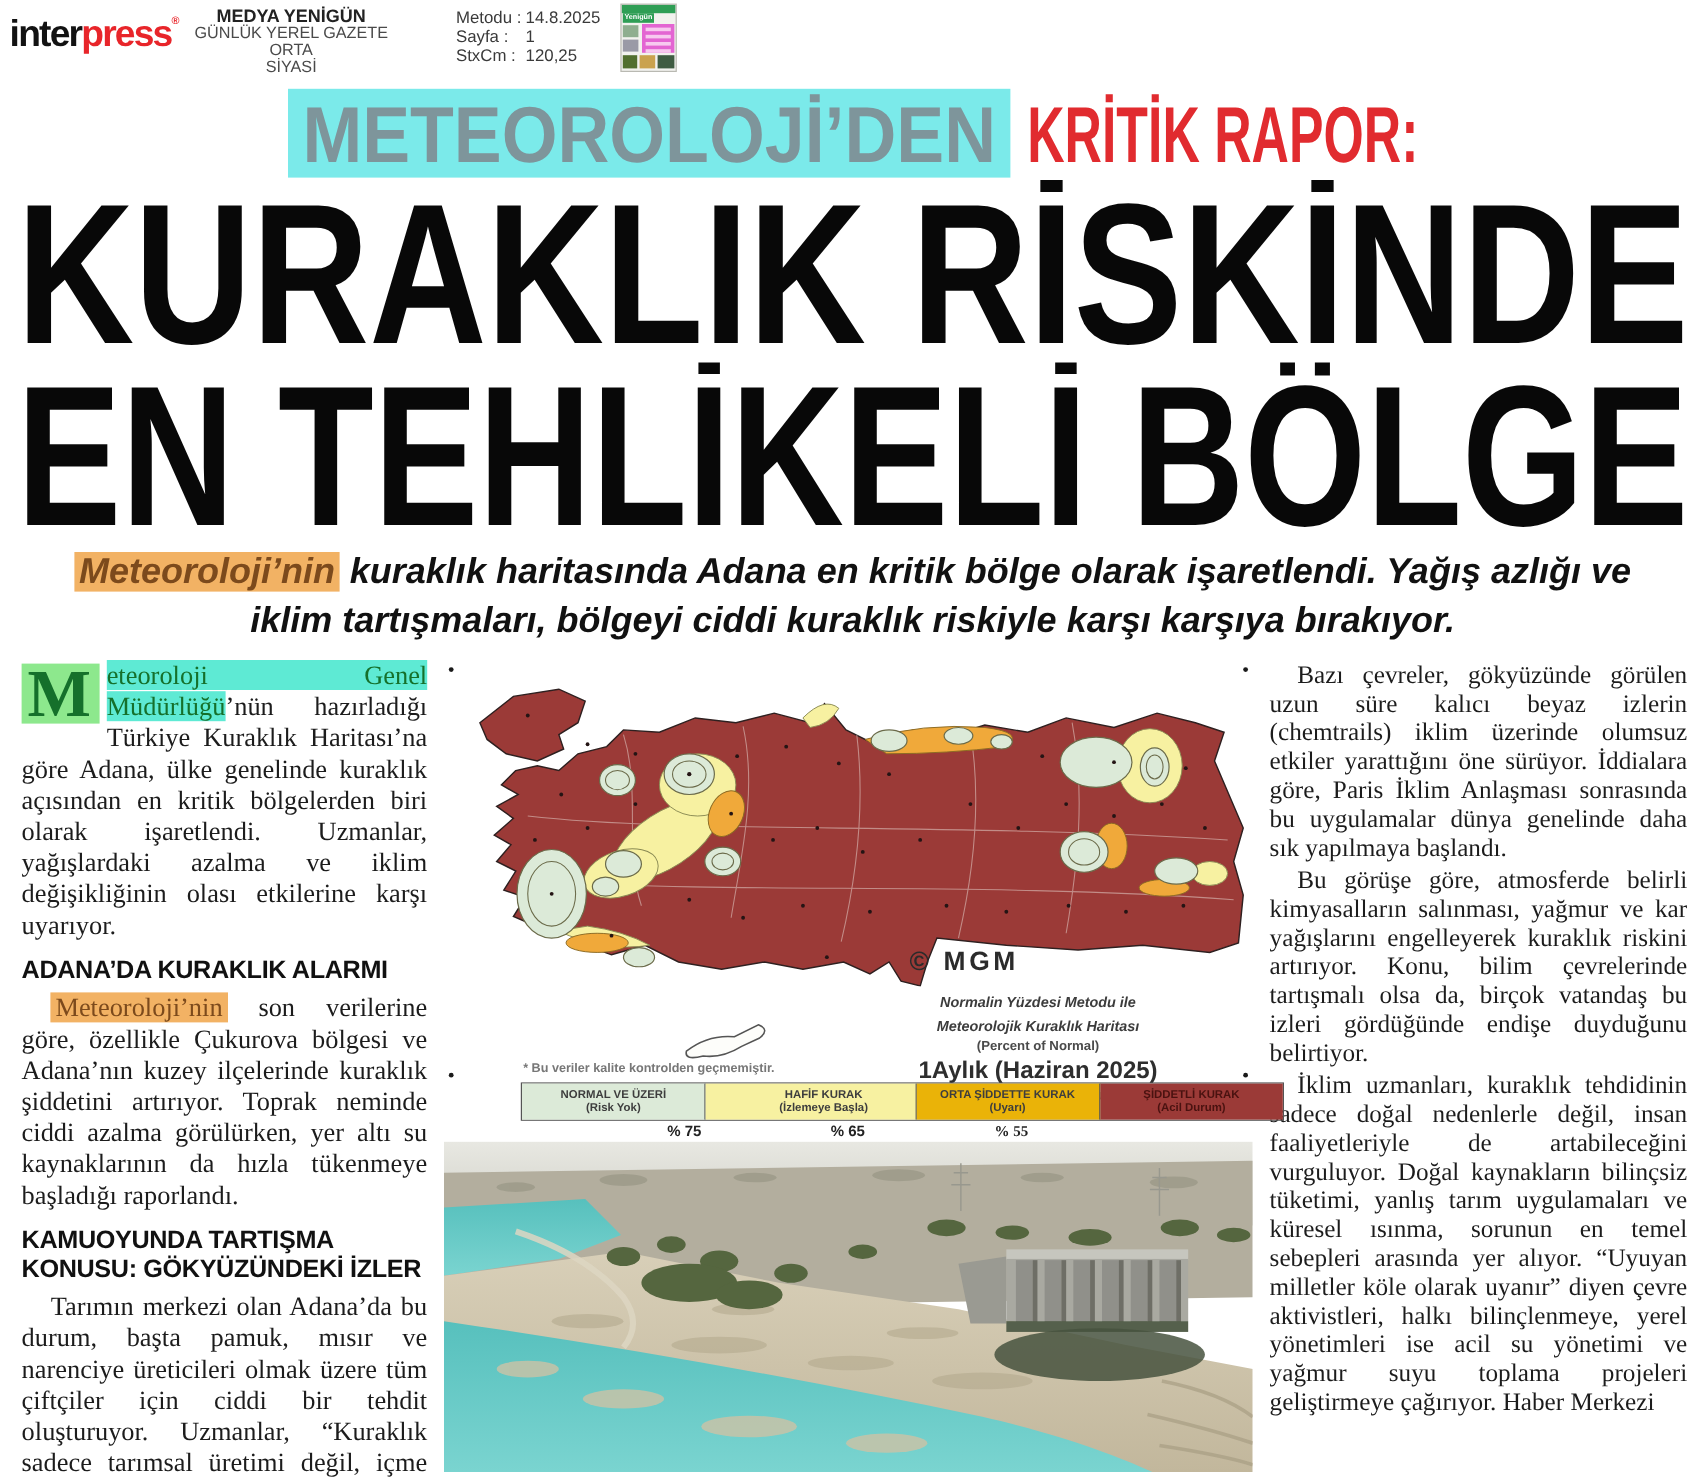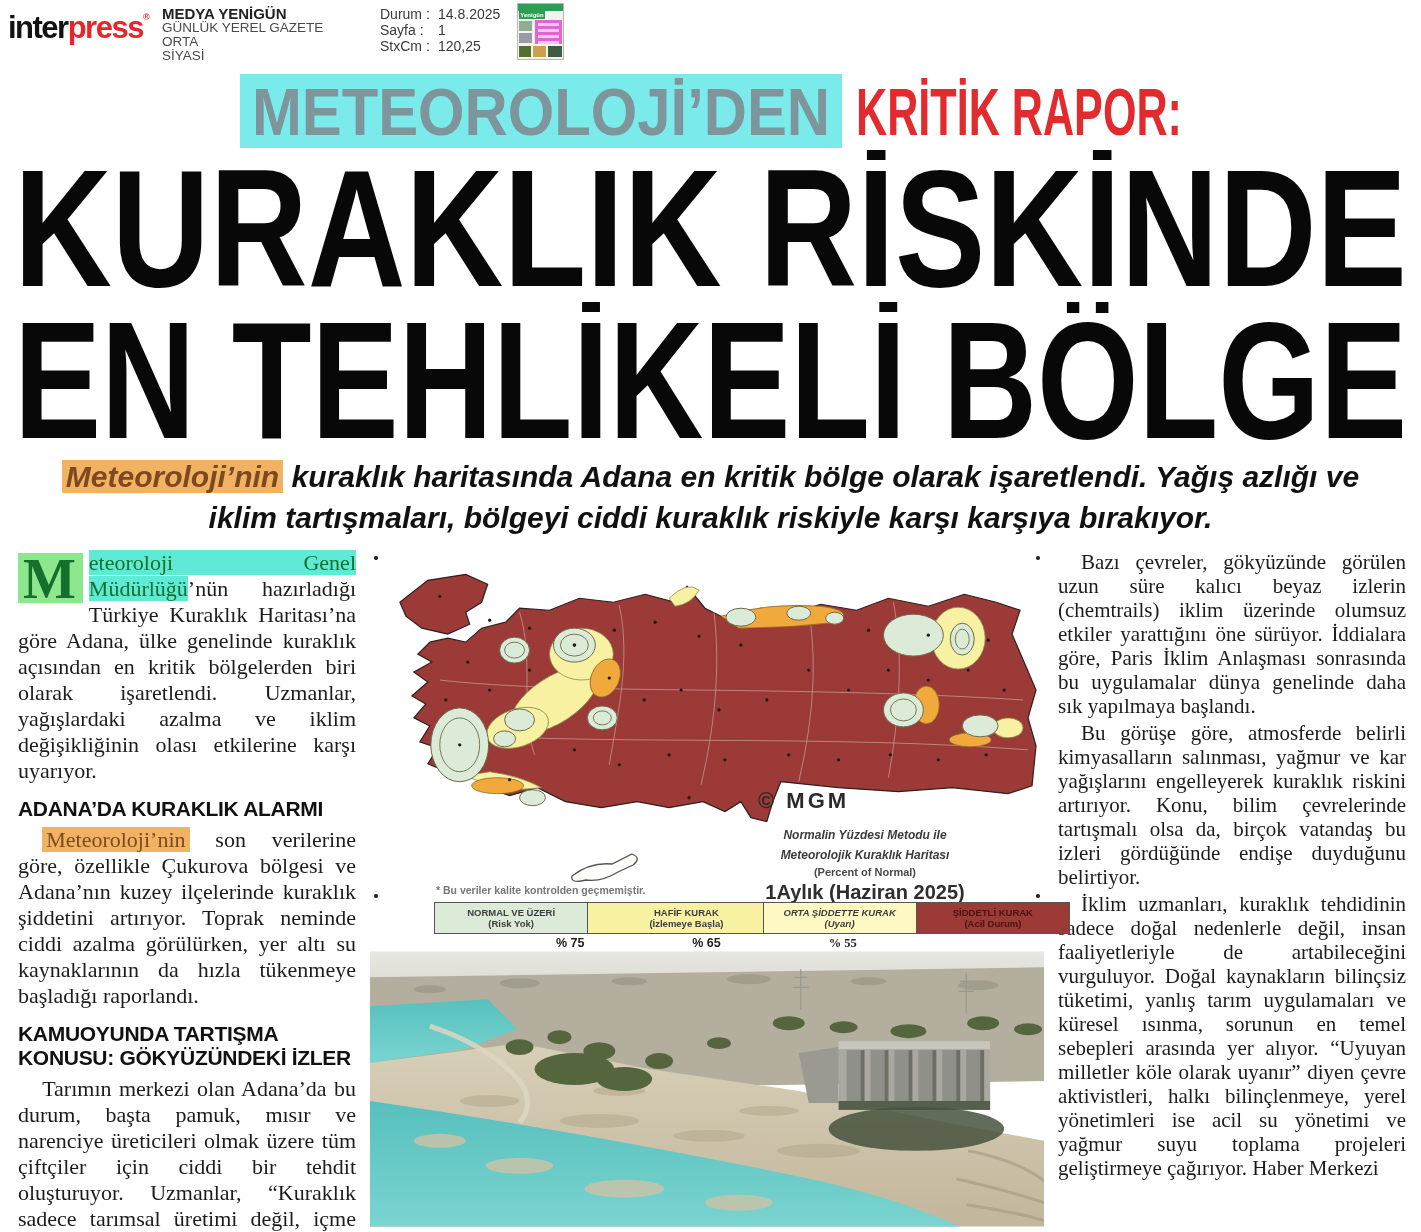--- a/index.html
+++ b/index.html
@@ -3,21 +3,21 @@
 <meta charset="utf-8">
 <style>
   html,body{margin:0;padding:0;}
   body{width:1421px;height:1232px;position:relative;background:#ffffff;overflow:hidden;
        font-family:"Liberation Sans",sans-serif;color:#1c1c1c;}
   
   .clip-header{position:absolute;top:0;left:0;width:1421px;height:62px;background:#fff;}
   .logo{position:absolute;left:8px;top:10px;font-weight:bold;font-size:31px;letter-spacing:-1.5px;}
   .logo .lg1{color:#121212;} .logo .lg2{color:#e8252a;}
   .logo sup{font-size:9px;color:#e8252a;vertical-align:18px;letter-spacing:0;}
-  .pub{position:absolute;left:162px;top:6px;line-height:1.02;}
+  .pub{position:absolute;left:162px;top:6px;line-height:1.02;text-align:center;}
   .pub .pname{font-size:15px;font-weight:bold;color:#222;}
   .pub .pline{font-size:13.5px;color:#4a4a4a;}
   .meta{position:absolute;left:380px;top:6px;font-size:14px;color:#3a3a3a;line-height:1.15;}
   .meta .row{display:flex;}
   .meta .lab{width:58px;} .meta .val{}
   
   .thumb{position:absolute;left:517px;top:3px;width:45px;height:55px;background:#f2f2ee;
          border:1px solid #b9b9b2;overflow:hidden;}
   .thumb .band{position:absolute;left:0;top:0;width:100%;height:7px;background:#2f9e55;}
   .thumb .mast{position:absolute;left:1px;top:7px;width:26px;height:8px;background:#2f9e55;
@@ -84,21 +84,21 @@
     <span class="lg1">inter</span><span class="lg2">press</span><sup>®</sup>
   </div>
   <div class="pub">
     <div class="pname">MEDYA YENİGÜN</div>
     <div class="pline">GÜNLÜK YEREL GAZETE</div>
     <div class="pline">ORTA</div>
     <div class="pline">SİYASİ</div>
   </div>
   <div class="meta">
     <div class="row">
-      <span class="lab">Durum :</span>
+      <span class="lab">Metodu :</span>
       <span class="val">14.8.2025</span>
     </div>
     <div class="row">
       <span class="lab">Sayfa :</span>
       <span class="val">1</span>
     </div>
     <div class="row">
       <span class="lab">StxCm :</span>
       <span class="val">120,25</span>
     </div>
@@ -288,21 +288,21 @@
 
       <div class="legend">
         <div class="cell" style="background: rgb(220, 234, 216);">
           <div>NORMAL VE ÜZERİ</div>
           <div>(Risk Yok)</div>
         </div>
         <div class="cell" style="background: rgb(247, 241, 161); padding-left: 22px;">
           <div>HAFİF KURAK</div>
           <div>(İzlemeye Başla)</div>
         </div>
-        <div class="cell" style="background: #fef9c3; font-style: italic;">
+        <div class="cell" style="background: #eab308;">
           <div>ORTA ŞİDDETTE KURAK</div>
           <div>(Uyarı)</div>
         </div>
         <div class="cell" style="background: rgb(155, 58, 55);">
           <div>ŞİDDETLİ KURAK</div>
           <div>(Acil Durum)</div>
         </div>
       </div>
       <div class="ticks">
         <span class="t0">% 75</span>

